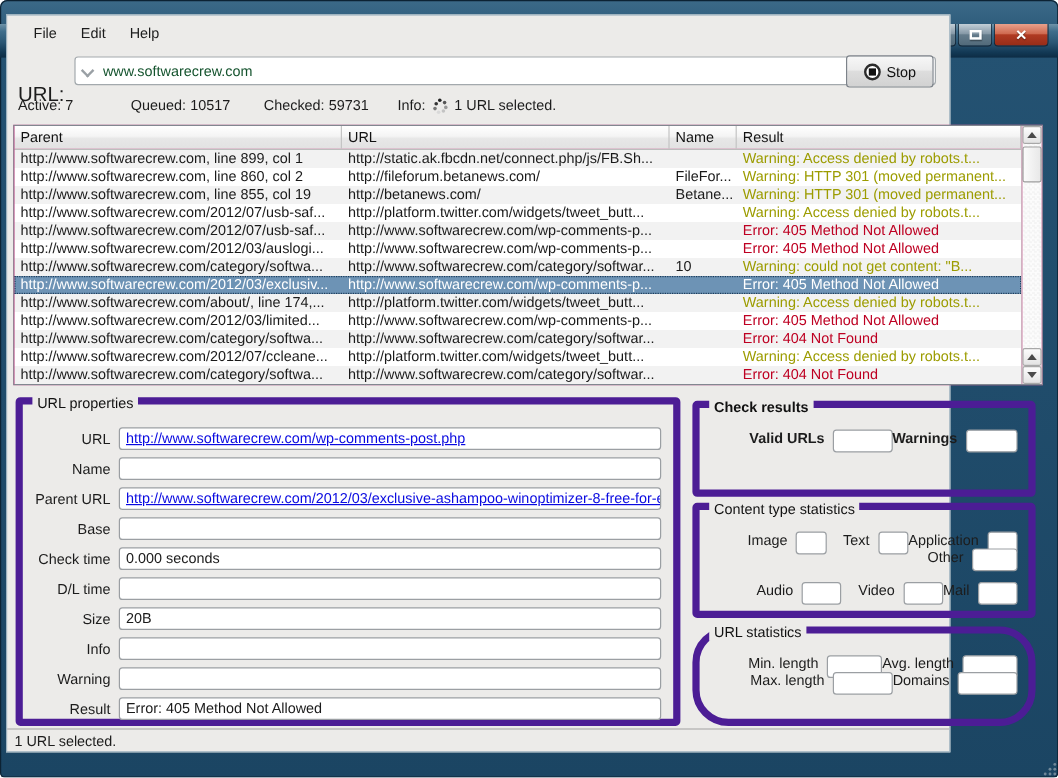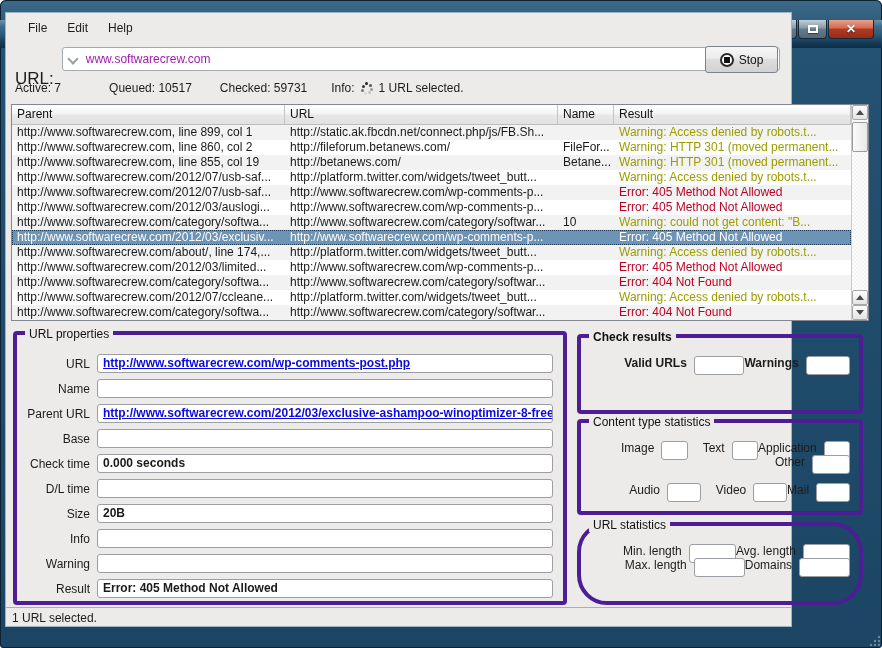--- a/index.html
+++ b/index.html
@@ -45,21 +45,21 @@
   
   .toolbar { position:absolute; left:0; top:30px; width:100%; height:32px; display:flex; align-items:center; }
   .url-label { font-size:17px; color:#1c1c1c; margin-left:9px;margin-top:39px; }
   .combo {
     margin-left:8px; width:718px; height:24px; background:#fff; border:1px solid #a3a9ad; border-radius:3px;
     display:flex; align-items:center; padding:0 6px; position:relative;
   }
   .chevron-down { width:10px; height:10px; margin-right:7px; position:relative; }
   .chevron-down:before { content:""; position:absolute; left:0; top:1px; width:6px; height:6px;
     border-right:2px solid #9aa0a5; border-bottom:2px solid #9aa0a5; transform:rotate(45deg); }
-  .combo-text { font-size:12px; color:#a21caf; flex:1; }
+  .combo-text { font-size:12px; color:#14532d; flex:1; }
   .clear-icon { width:17px; height:14px; background:#b9bcbf; border-radius:3px 6px 6px 3px;
     clip-path:polygon(25% 0,100% 0,100% 100%,25% 100%,0 50%);
     color:#fff; font-size:10px; font-weight:bold; display:flex; align-items:center; justify-content:center; line-height:1; padding-left:3px; }
   .stop-button {
     position:absolute; right:13px; top:3px; width:73px; height:27px;
     border:1px solid #7d838a; border-radius:3px;
     background:linear-gradient(180deg,#f7f7f7 0%,#ebebeb 45%,#dddddd 50%,#d2d2d2 100%);
     display:flex; align-items:center; justify-content:center; font-size:12px; color:#111; gap:5px;
   }
   .stop-icon { width:14px; height:14px; border:2px solid #2b2b2b; border-radius:50%; position:relative; background:#fff; }
@@ -97,29 +97,29 @@
   
   .vscroll { width:17px; border-left:1px solid #c9c9c9; background:
      repeating-conic-gradient(#f4f4f4 0% 25%, #fcfcfc 0% 50%) 0 0/4px 4px; display:flex; flex-direction:column; }
   .sbtn { height:15px; background:linear-gradient(180deg,#fdfdfd,#e3e3e3); border:1px solid #a8a8a8; border-radius:2px;
     display:flex; align-items:center; justify-content:center; }
   .sthumb { height:30px; margin-top:2px; background:linear-gradient(90deg,#fbfbfb,#e8e8e8); border:1px solid #9b9b9b; border-radius:2px; }
   .sspace { flex:1; }
   .arr-up { width:0; height:0; border-left:4px solid transparent; border-right:4px solid transparent; border-bottom:5px solid #4a4a4a; }
   .arr-down { width:0; height:0; border-left:4px solid transparent; border-right:4px solid transparent; border-top:5px solid #4a4a4a; }
   
-  .groupbox { position:absolute; border:4px solid #4c1d95; border-radius:4px;padding-left:32px; }
+  .groupbox { position:absolute; border:6px solid #4c1d95; border-radius:4px;padding-left:32px; }
   .gb-legend { position:absolute; top:-8px; left:8px; background:#ecebe9; padding:0 4px; font-size:12px; color:#111; }
   .gb-legend.bold { font-weight:bold; }
   .box-props { left:7px; top:318px; width:554px; height:274px; }
   .prop-form { position:absolute; left:8px; top:16px; right:10px; }
   .prop-row { display:flex; align-items:center; height:25px; }
   .prop-label { width:72px; text-align:right; font-size:12px; color:#1c1c1c; padding-right:7px; white-space:nowrap; }
   .prop-field { flex:1; height:19px; background:#fff; border:1px solid #9b9fa3; border-radius:3px; padding:1px 5px;
-    font-size:12px; line-height:15px; white-space:nowrap; overflow:hidden; color:#1a1a1a;font-weight:bold; }
+    font-size:12px; line-height:15px; white-space:nowrap; overflow:hidden; color:#1a1a1a; }
   .prop-field .link { color:var(--link); text-decoration:underline; }
   .box-check { left:571px; top:321px; width:286px; height:80px; }
   .box-content { left:571px; top:406px; width:286px; height:96px; }
   .box-urlstats { left:571px; top:509px; width:286px; height:83px;border-radius:30px; }
   .stat-row { display:flex; align-items:flex-start; height:24px; margin-top:4px; padding:0 9px 0 8px; }
   .stat-label { font-size:12px; color:#1c1c1c; text-align:right; white-space:nowrap; }
   .stat-label.bold { font-weight:bold; }
   .stat-field { height:19px; background:#fff; border:1px solid #9b9fa3; border-radius:3px; }
   .pad-top { padding-top:14px; }
   

